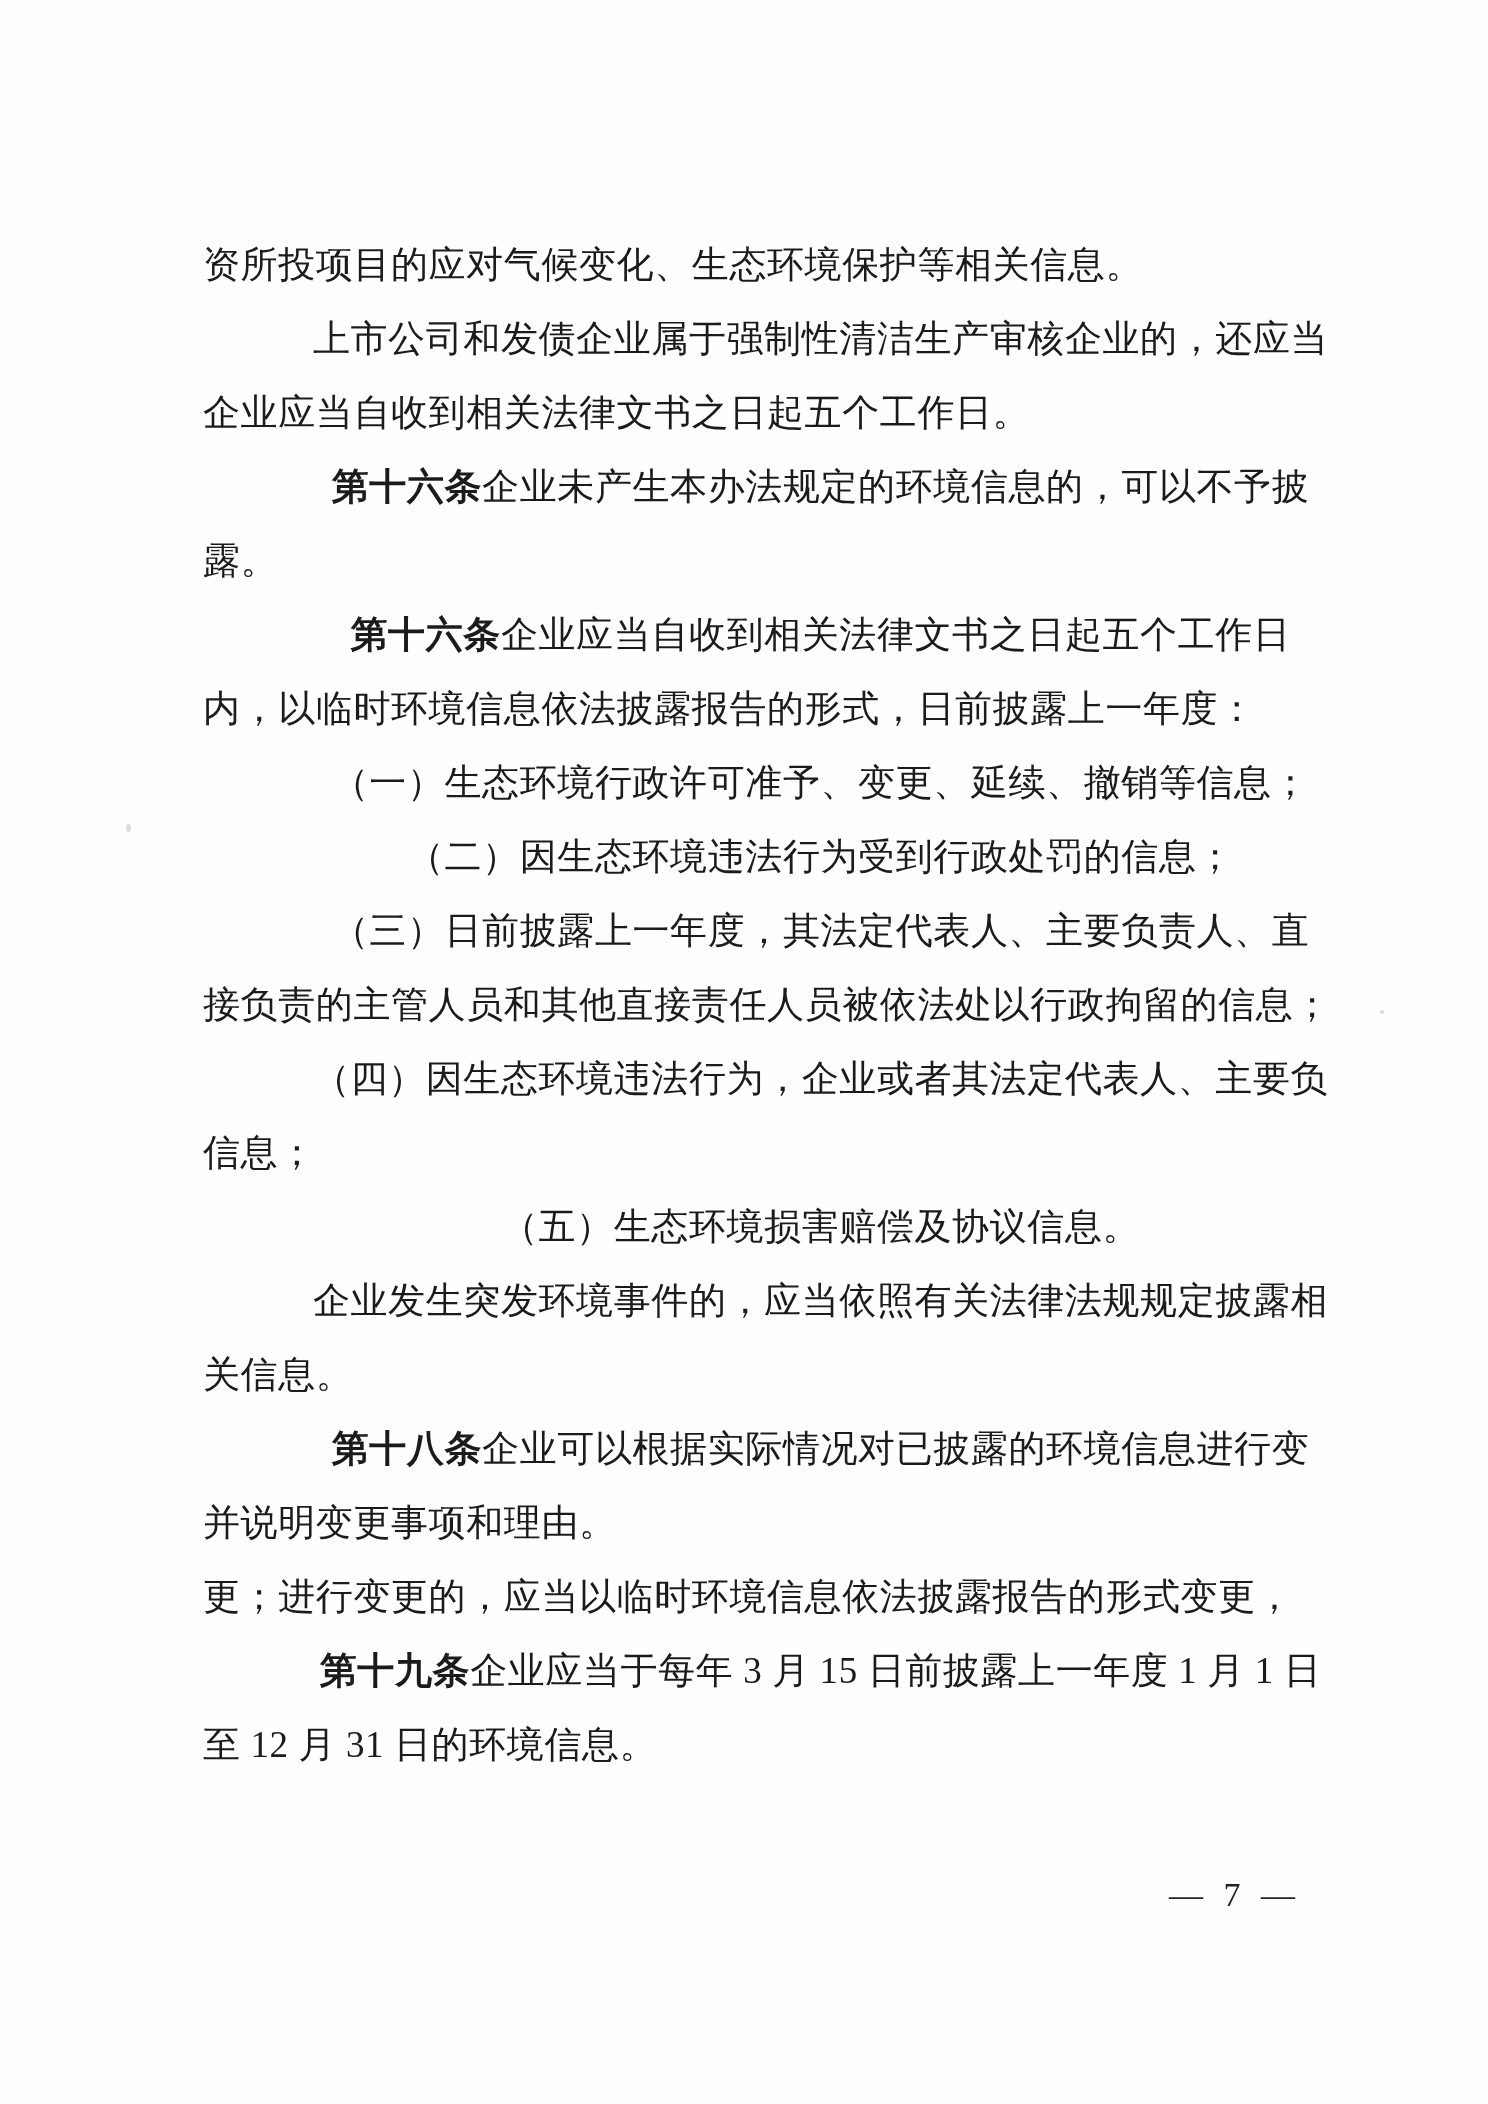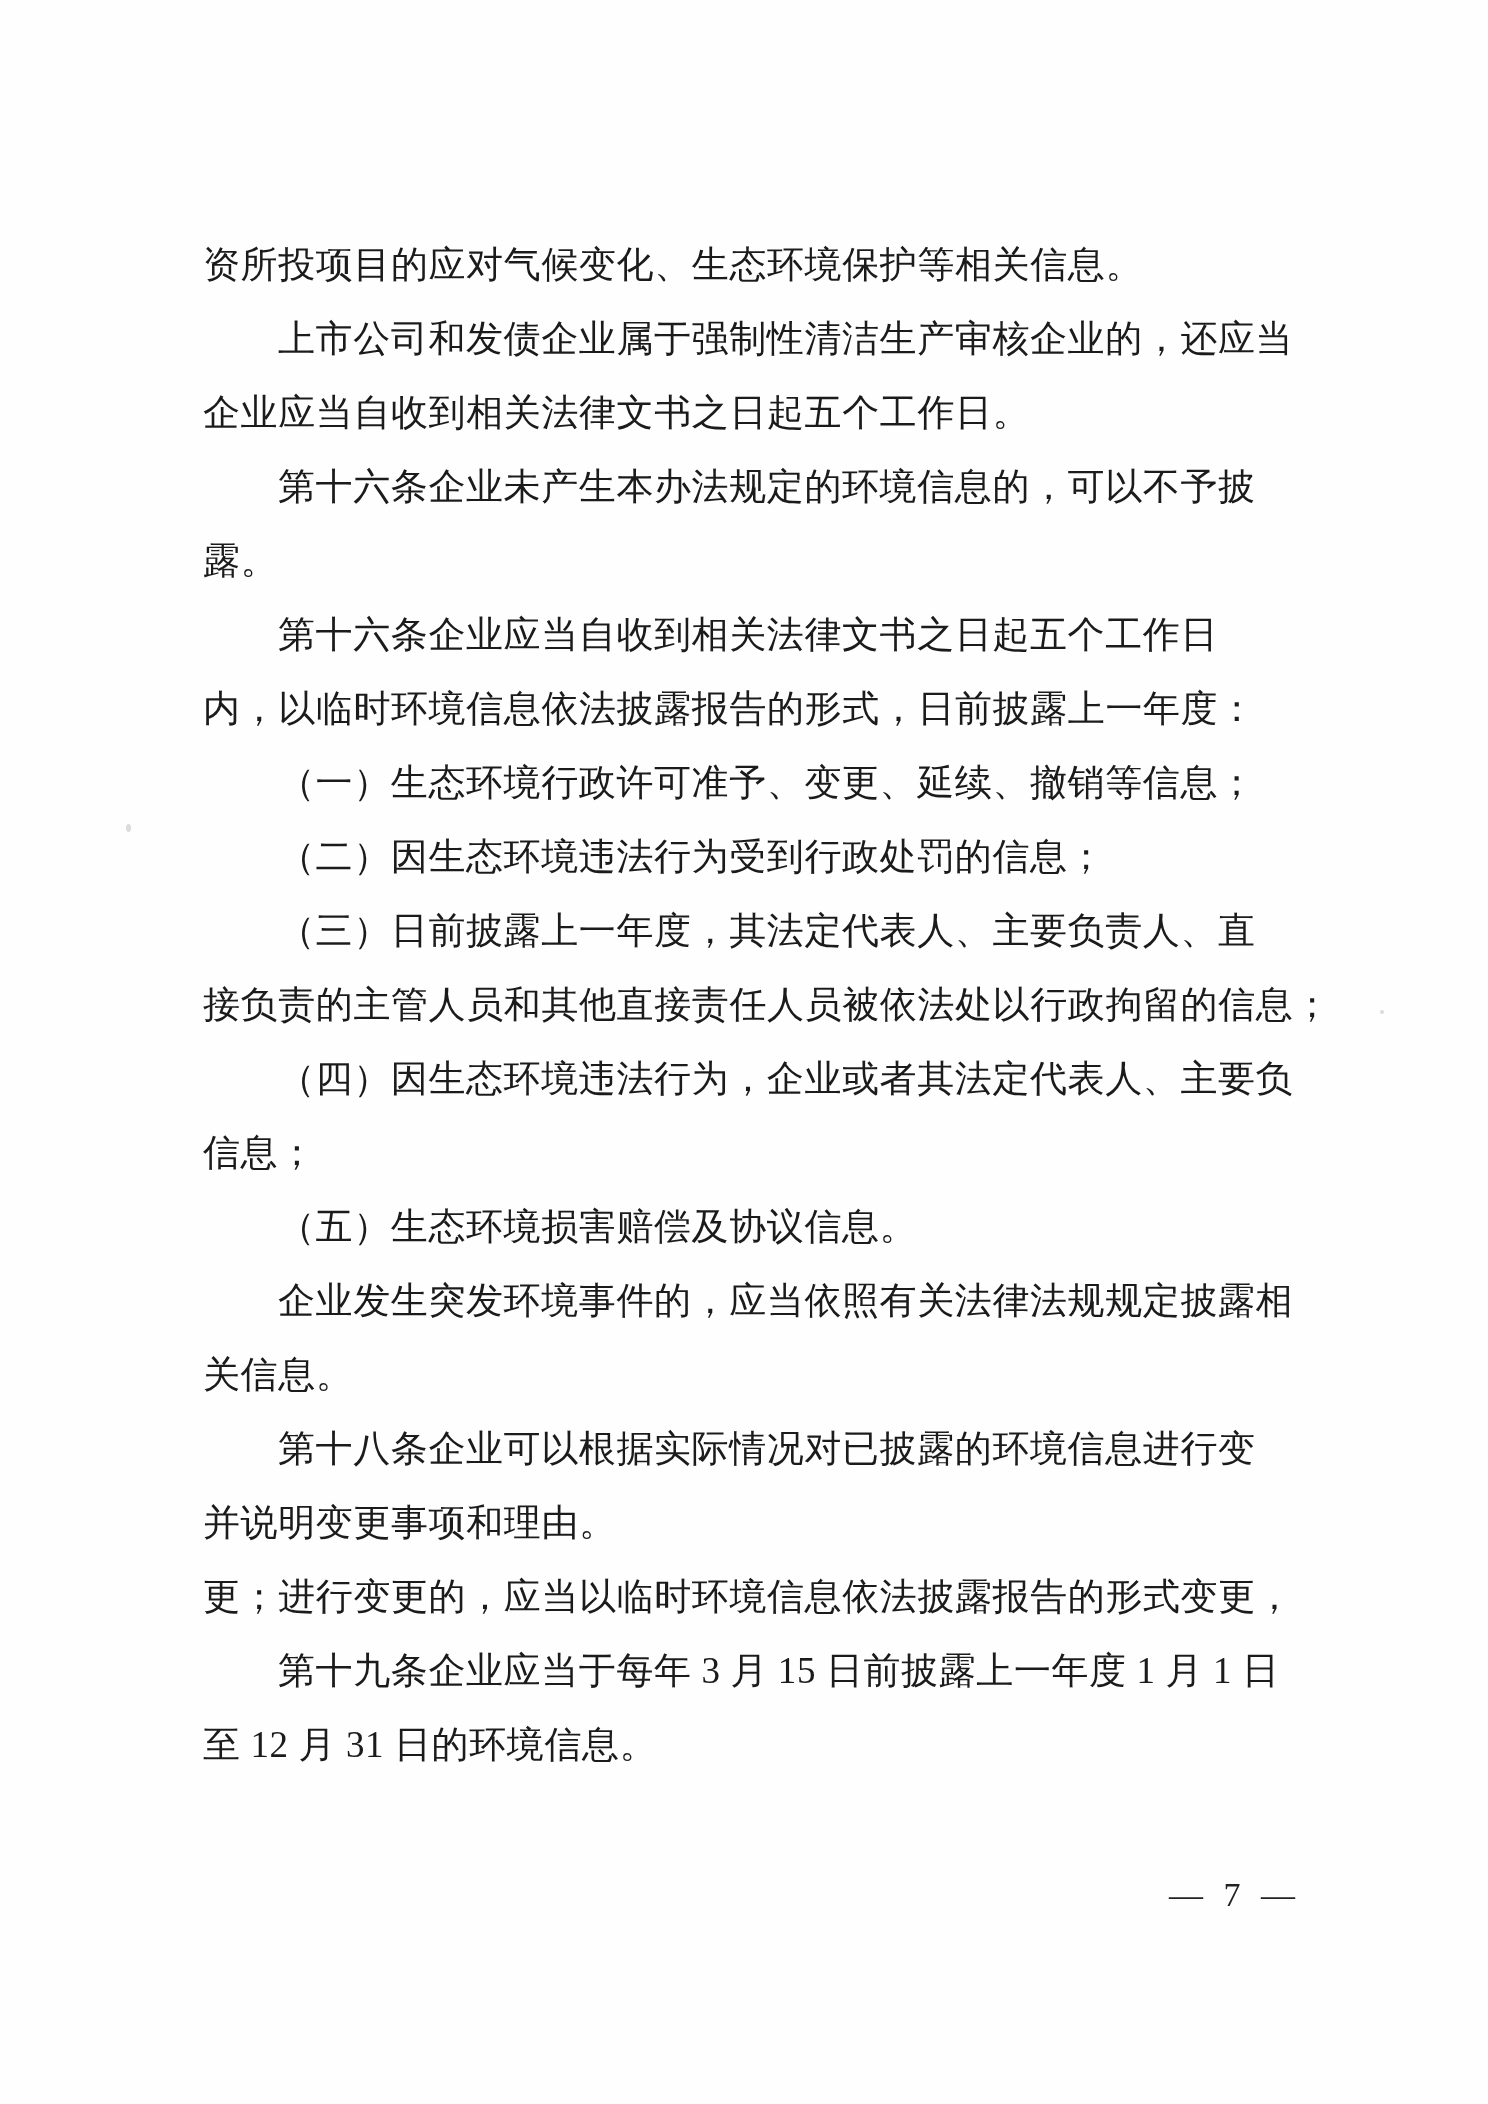--- a/index.html
+++ b/index.html
@@ -24,23 +24,24 @@
     font-size: 37px;
     line-height: 74px;
     letter-spacing: 0.6px;
   }
   .line {
     height: 74px;
     white-space: pre;
   }
   .line.indent {
     padding-left: 75px;
+    text-align: center;
   }
   .head {
-    font-weight: normal;
+    font-weight: bold;
   }
   .page-number {
     position: absolute;
     top: 1876px;
     left: 1140px;
     width: 190px;
     font-size: 34px;
     letter-spacing: 6px;
     text-align: center;
     color: #222;

